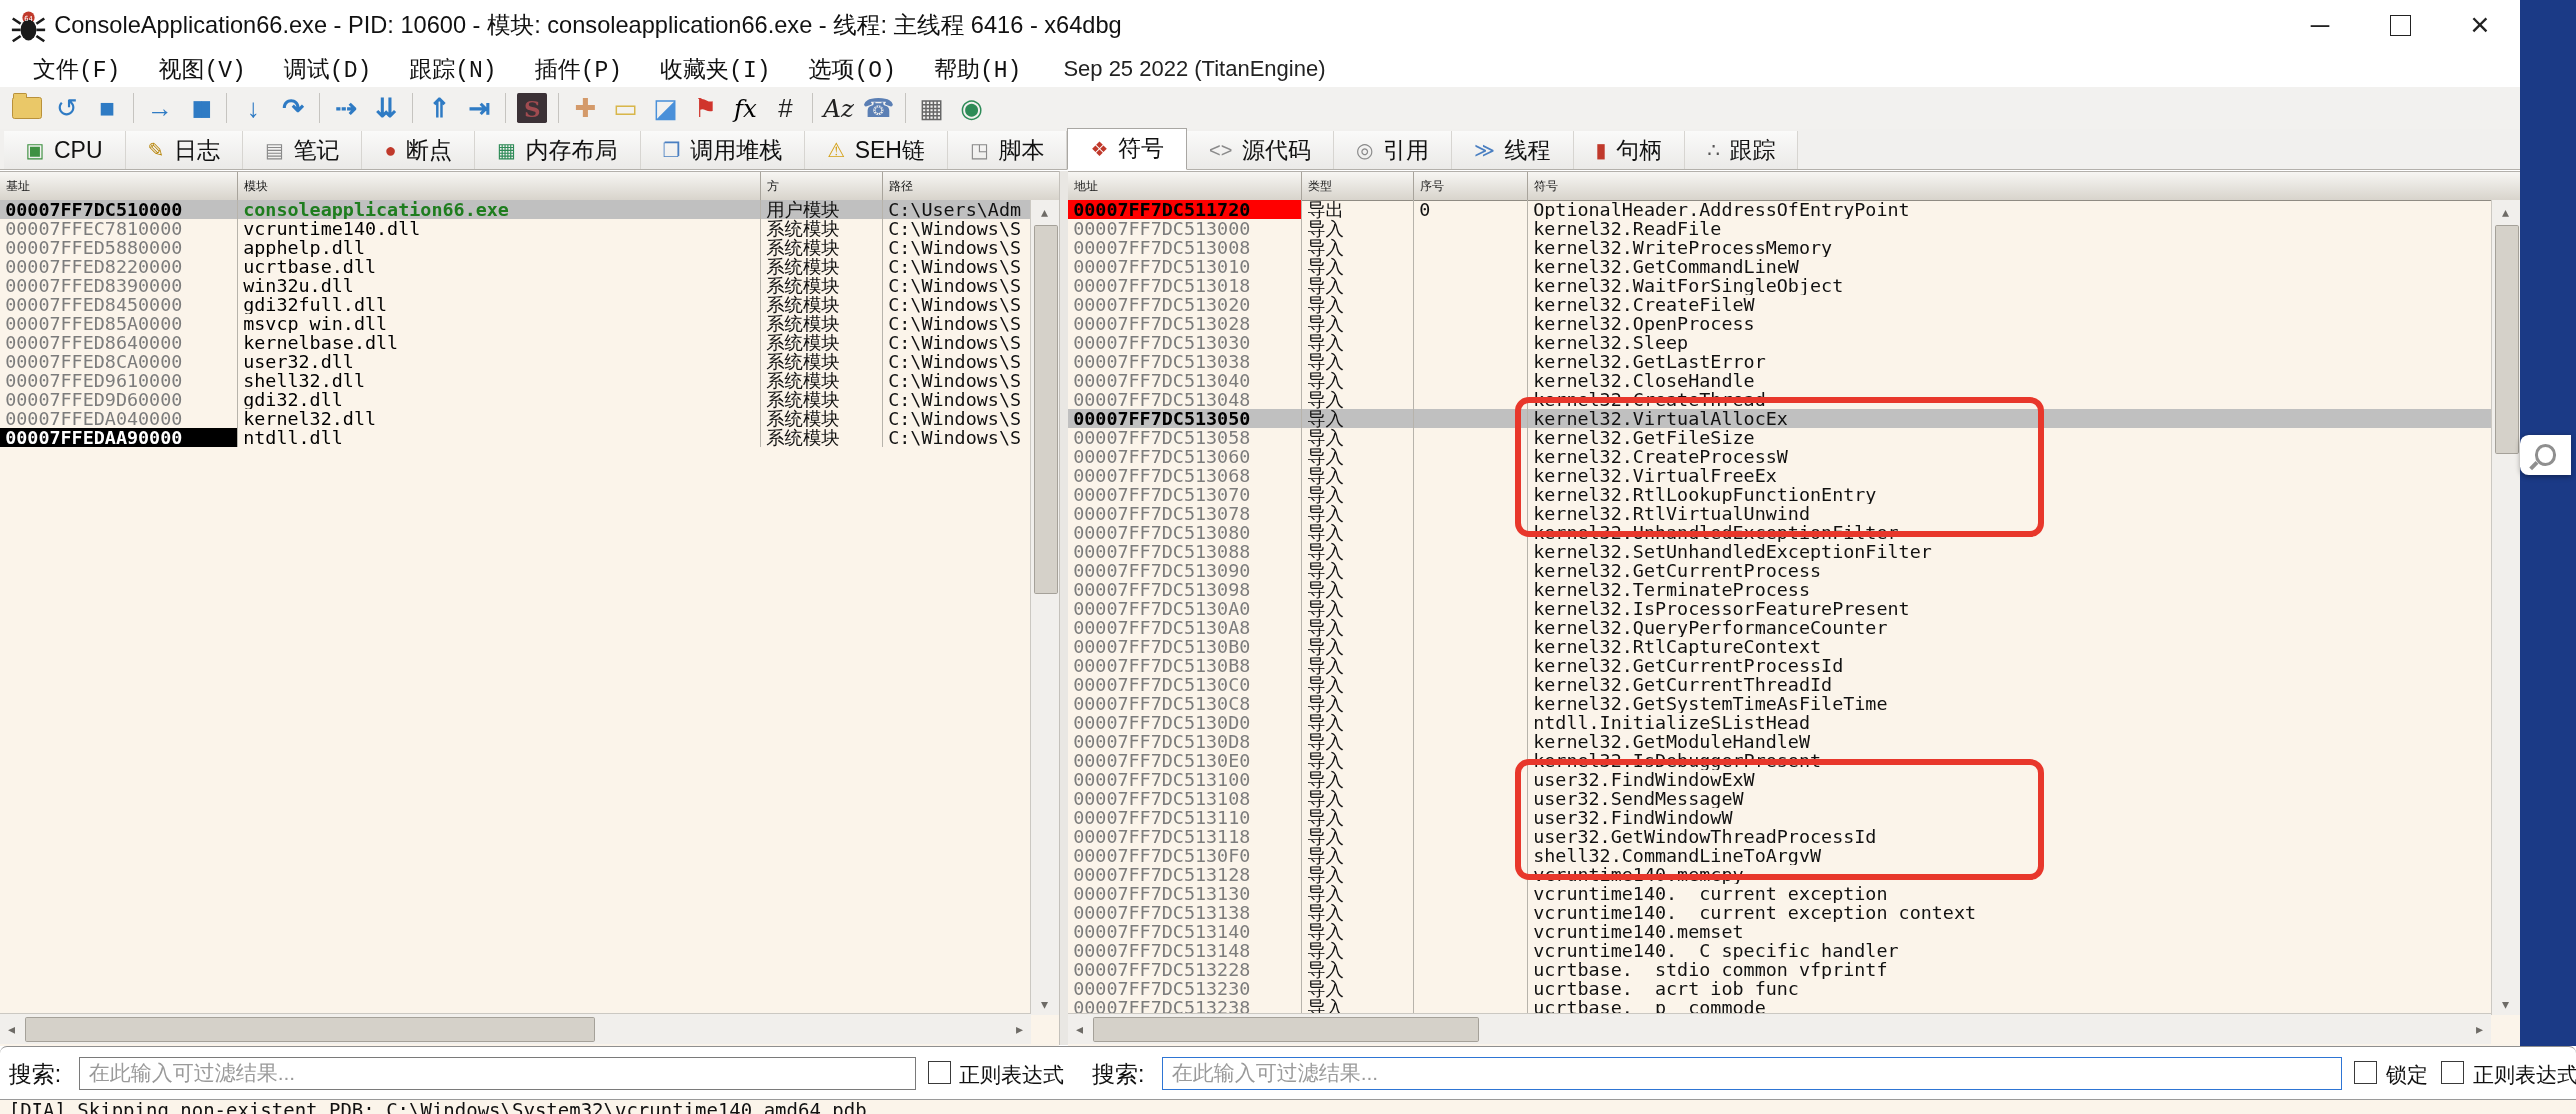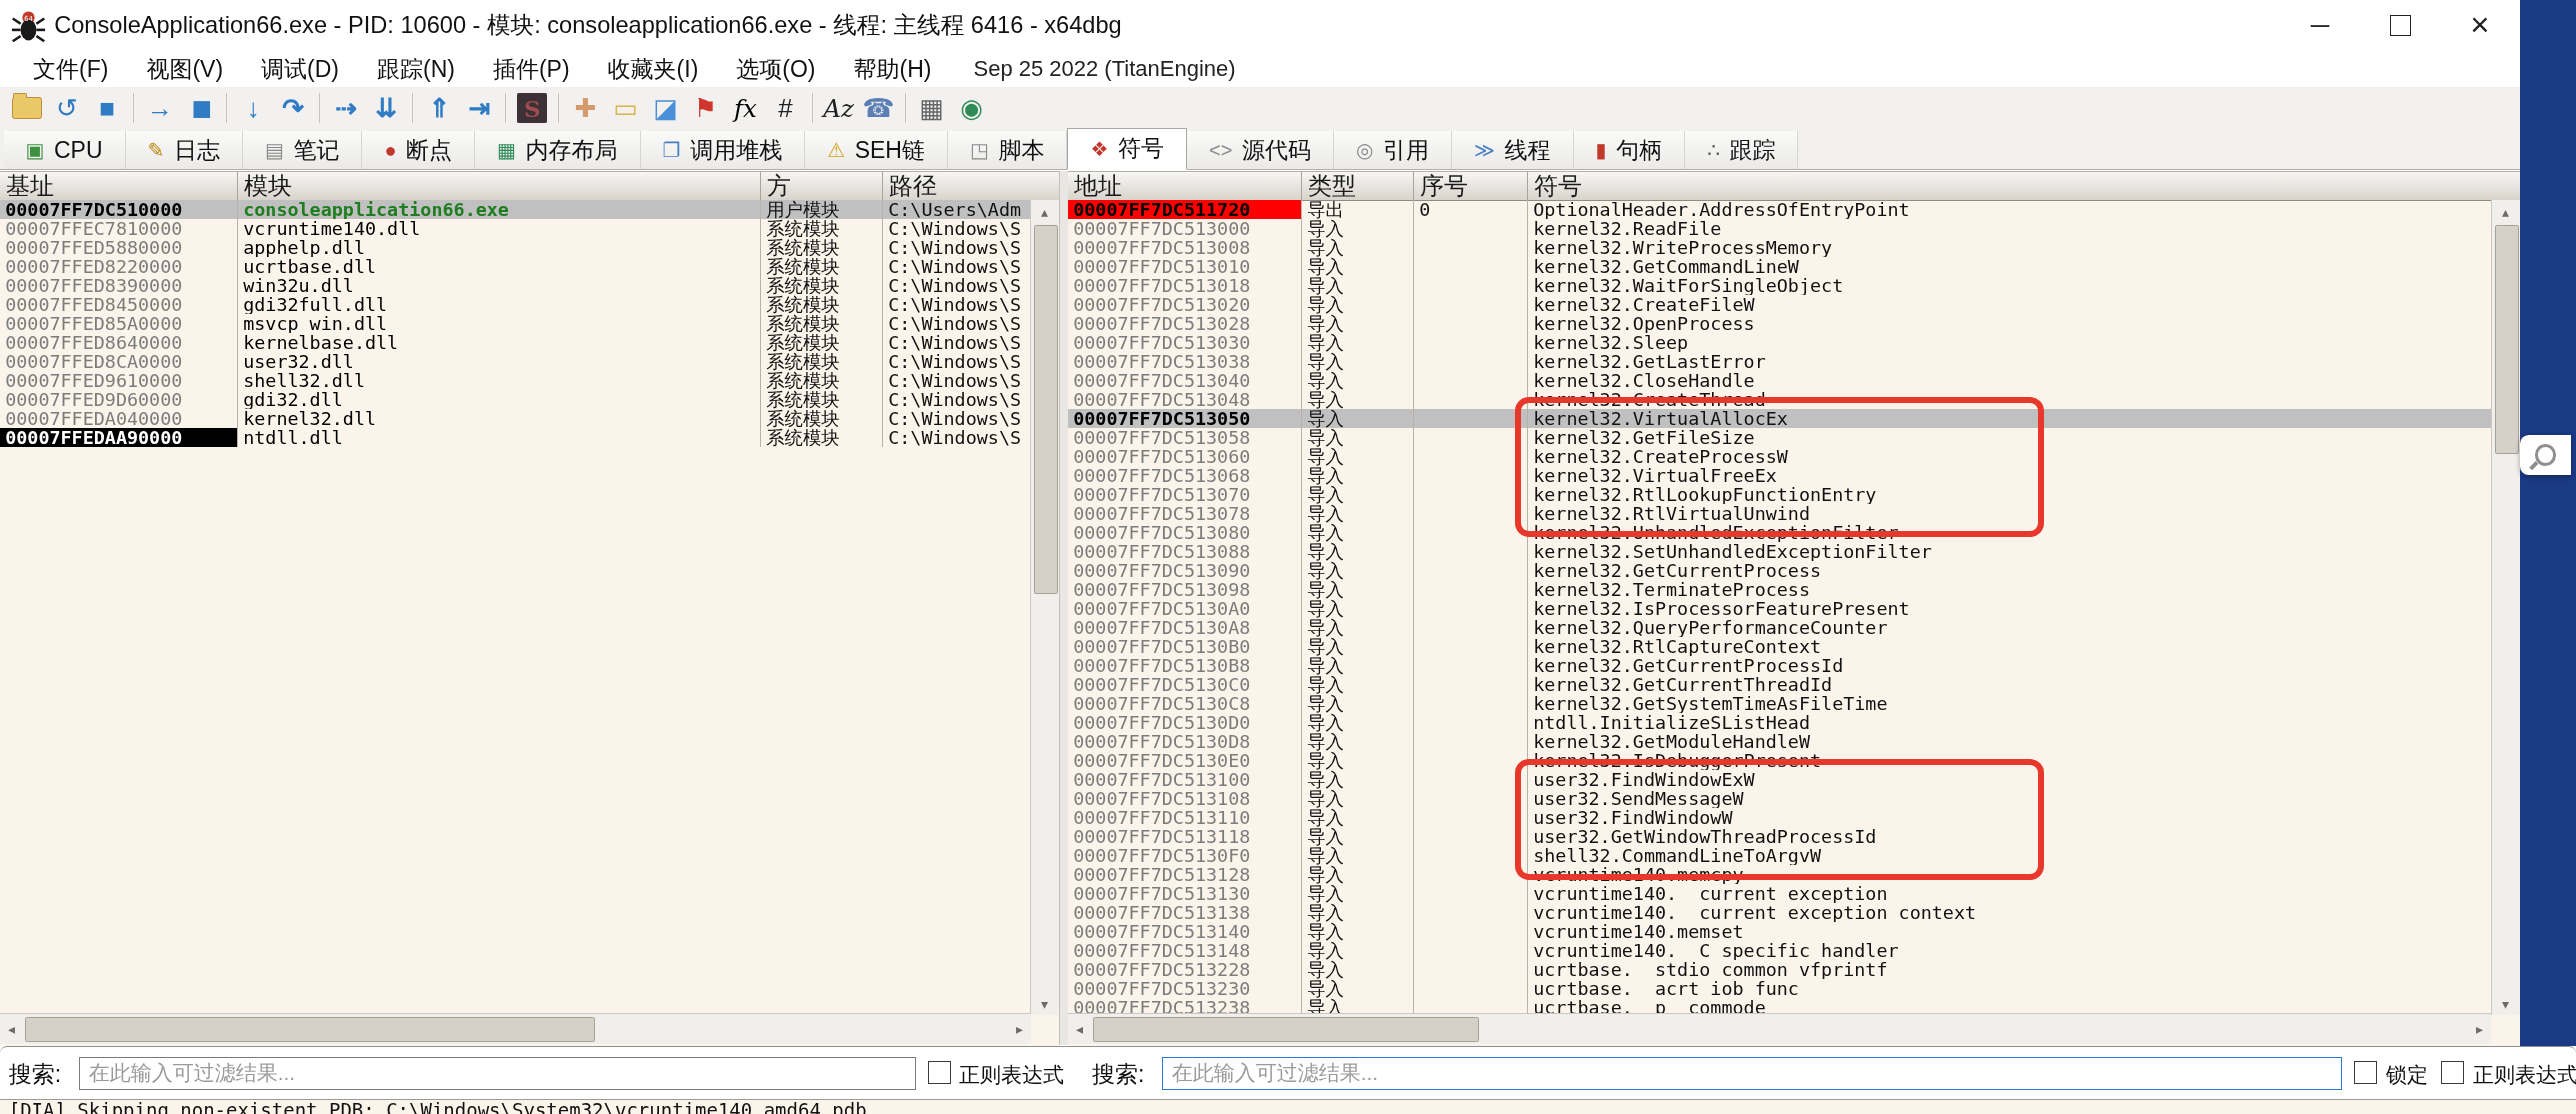--- a/index.html
+++ b/index.html
@@ -10,21 +10,21 @@
   
   .titlebar{position:absolute;left:0;top:0;width:2520px;height:50px;background:#fff;display:flex;align-items:center;}
   .bug{width:35px;height:35px;margin-left:10.5px;flex:0 0 auto;}
   .title-text{font-size:23.6px;margin-left:8.7px;white-space:nowrap;}
   .win-controls{position:absolute;right:0;top:0;height:50px;display:flex;}
   .wbtn{width:80px;height:50px;display:flex;align-items:center;justify-content:center;font-size:26px;color:#222;}
   .maxbox{width:19px;height:19px;border:1.7px solid #222;}
 
   
   .menubar{position:absolute;left:0;top:50px;width:2520px;height:38px;background:#fff;display:flex;align-items:center;padding-left:14px;}
-  .menu-item{font-size:23px;padding:0 19px;height:38px;display:flex;align-items:center;}
+  .menu-item{font-size:23px;padding:0 19px;height:38px;display:flex;align-items:center;font-family:Liberation Mono, monospace;}
   .build-info{font-size:22px;color:#222;margin-left:23px;white-space:nowrap;}
 
   
   .toolbar{position:absolute;left:0;top:87px;width:2520px;height:42px;background:#f2f1ef;
            border-bottom:0.9px solid #d2d0cc;display:flex;align-items:center;padding-left:7px;}
   .tool{width:40px;height:38px;display:flex;align-items:center;justify-content:center;font-size:26px;}
   .tsep{width:0.9px;height:30px;background:#c6c4c0;margin:0 6.1px;}
   .folder-shape{width:28px;height:20px;background:#eac868;border:0.9px solid #b9913a;border-radius:2.6px;position:relative;}
   .folder-shape:before{content:"";position:absolute;top:-5.2px;left:0;width:12.2px;height:4.4px;background:#eac868;border:0.9px solid #b9913a;border-bottom:none;border-radius:1.7px 1.7px 0 0;}
   .scylla{width:30px;height:30px;background:#3b3136;color:#a04b50;font-weight:bold;font-size:23px;
@@ -40,21 +40,21 @@
   .tab.active{background:#fff;height:40px;border:0.9px solid #a9a7a3;border-bottom:0.9px solid #fff;margin-bottom:-0.9px;}
   .tglyph{font-size:20px;}
 
   
   .panel{position:absolute;top:171px;height:874px;background:#fbf4ea;border-top:0.9px solid #b3b0ab;overflow:hidden;}
   #panel-left{left:0;width:1059px;}
   #panel-right{left:1068px;width:1452px;}
   .splitter{position:absolute;left:1059px;top:171px;width:8.7px;height:874px;background:#e9e7e3;border-left:0.9px solid #c4c1bb;border-right:0.9px solid #c4c1bb;}
   .thead{position:absolute;left:0;top:0;right:0;height:28px;display:flex;
          background:linear-gradient(#f7f6f3,#d8d4cc);border-bottom:0.9px solid #8f8b83;}
-  .th{font-size:24px;color:#1a1a1a;padding-left:6.1px;display:flex;align-items:center;
+  .th{font-size:12px;color:#1a1a1a;padding-left:6.1px;display:flex;align-items:center;
       border-right:0.9px solid #a8a49c;box-sizing:border-box;text-align:right;}
   .tbody{position:absolute;left:0;top:28px;right:0;bottom:31px;overflow:hidden;}
   .trow{display:flex;height:19px;align-items:center;justify-content:center;}
   .trow.sel{background:#c0c0c0;}
   .td{height:19px;line-height:19px;padding-left:5.2px;box-sizing:border-box;overflow:hidden;white-space:nowrap;
       border-right:0.9px solid #b7b3ab;font-size:18.4px;}
   .td.sans{font-family:"Liberation Sans",sans-serif;font-size:18.4px;}
   .lc1{width:238px;flex:0 0 auto;} .lc2{width:523px;flex:0 0 auto;} .lc3{width:122px;flex:0 0 auto;} .lc4{flex:1;border-right:none;}
   .rc1{width:234px;flex:0 0 auto;} .rc2{width:112px;flex:0 0 auto;} .rc3{width:114px;flex:0 0 auto;} .rc4{flex:1;border-right:none;}
   .addr{color:#7c7c7c;}

